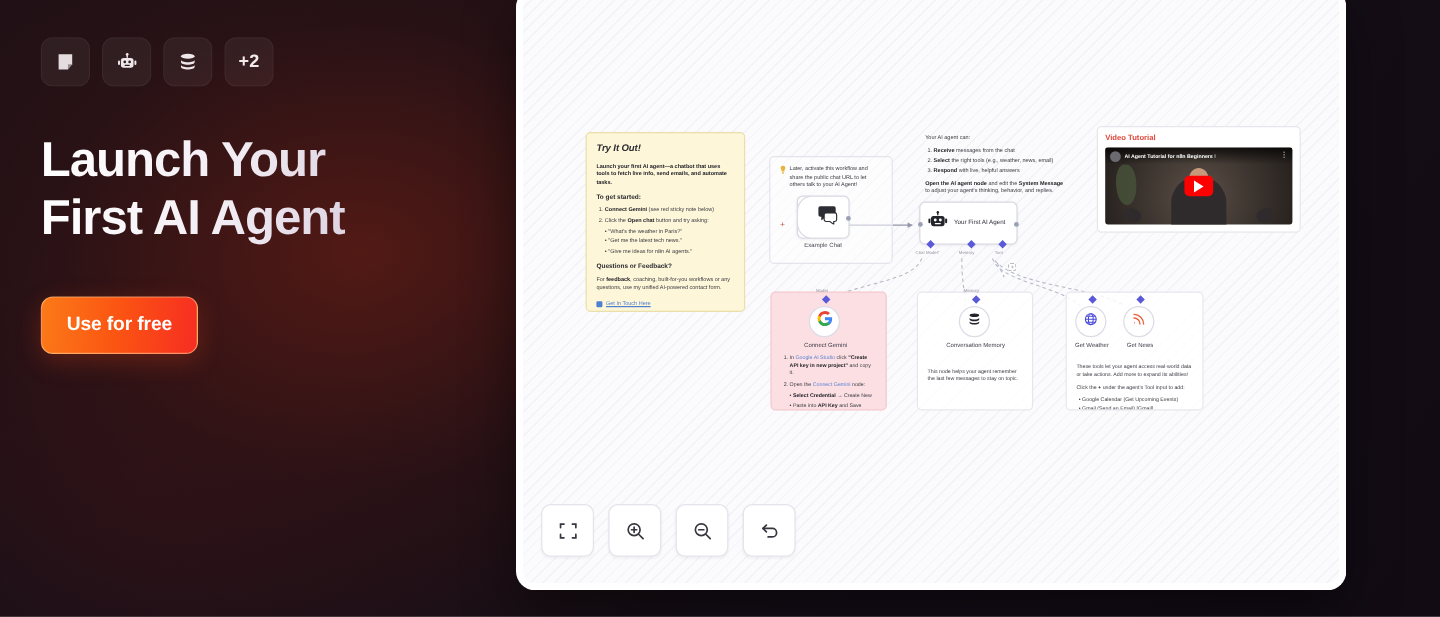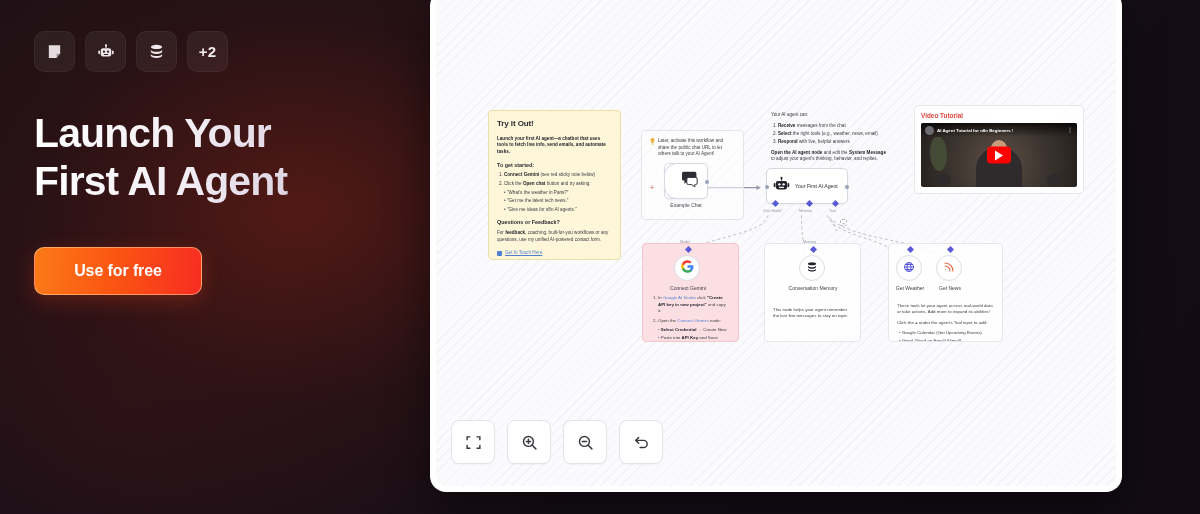--- a/index.html
+++ b/index.html
@@ -66,21 +66,21 @@
     background-clip: text;
     color: transparent;
     max-width: 330px;
   }
 
   .cta {
     margin-top: 42px;
     display: inline-flex;
     align-items: center;
     justify-content: center;
-    width: 168px;
+    width: 131px;
     height: 48px;
     border-radius: 10px;
     background: linear-gradient(96deg, #fb7a18 0%, #fb5512 48%, #f72d22 100%);
     border: 1px solid rgba(255,214,160,0.55);
     box-shadow: 0 6px 20px rgba(240,70,25,0.26);
     color: #fff;
     font-size: 16px;
     font-weight: 700;
     letter-spacing: -0.1px;
     cursor: pointer;
@@ -140,20 +140,21 @@
     background: rgba(255,255,255,0.85);
     border: 1px solid #e6e6ee;
   }
 
   .note h4 {
     font-size: 8px;
     font-weight: 600;
     color: #2c2c33;
     margin-bottom: 6px;
     letter-spacing: -0.1px;
+    font-style: italic;
   }
   .note h5 {
     font-size: 5.4px;
     font-weight: 700;
     color: #2c2c33;
     margin: 6px 0 3px;
   }
   .note p { margin-bottom: 4px; }
   .note b, .note strong { font-weight: 700; color: #24242b; }
   .note ol, .note ul { margin: 0 0 3px 7px; }

